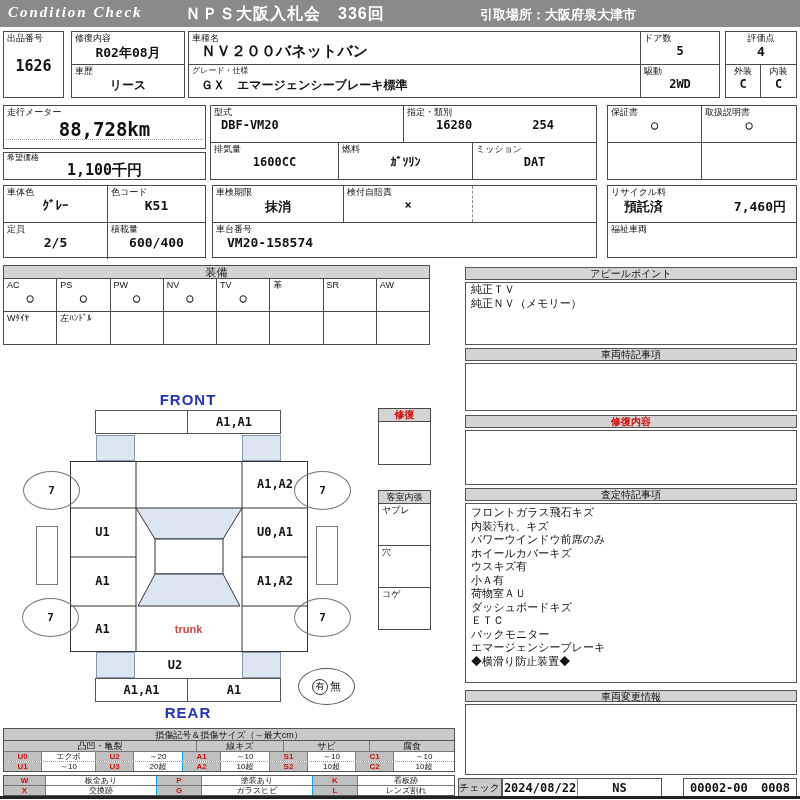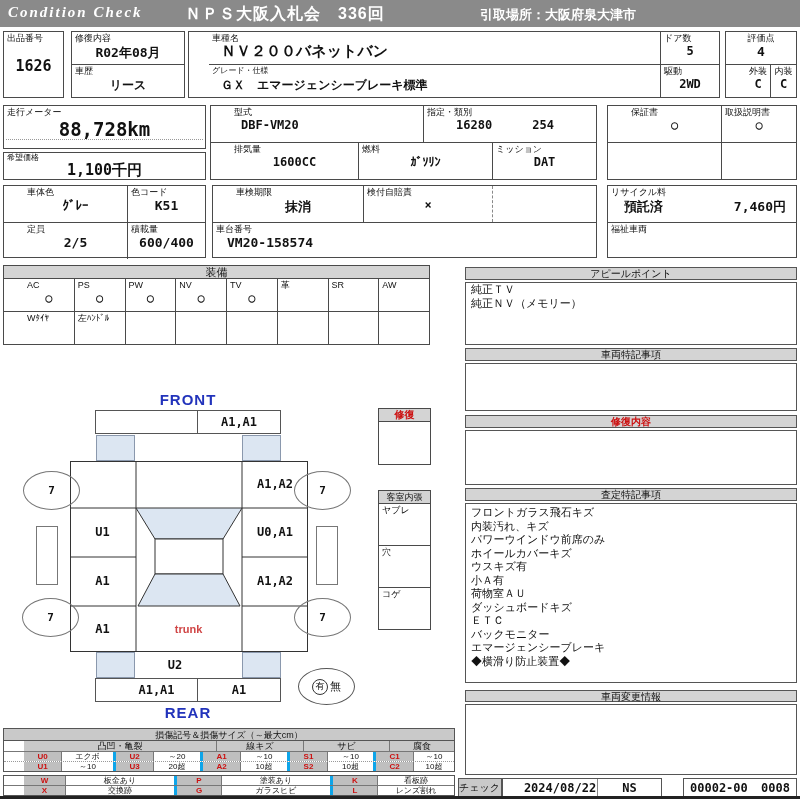--- a/index.html
+++ b/index.html
@@ -8,36 +8,36 @@
   .abs{position:absolute;}
   .box{position:absolute;border:1px solid #4a4a4a;background:#fff;box-sizing:border-box;}
   .lbl{font-size:9px;line-height:10px;padding:1px 3px;text-align:left;color:#111;white-space:nowrap;}
   .val{font-family:"DejaVu Sans Mono",monospace;font-weight:bold;text-align:center;font-size:13px;white-space:nowrap;}
   .topbar{position:absolute;left:0;top:0;width:800px;height:27px;background:#8a8a8a;color:#fff;}
   .brand{position:absolute;left:8px;top:4px;font-family:"Liberation Serif",serif;font-style:italic;font-weight:bold;font-size:15px;letter-spacing:2px;}
   .title{position:absolute;left:185px;top:4px;font-size:16px;font-weight:bold;letter-spacing:1px;}
   .pickup{position:absolute;left:480px;top:6px;font-size:13px;font-weight:bold;}
   .split{border-bottom:1px solid #4a4a4a;box-sizing:border-box;}
   .cR{border-right:1px solid #4a4a4a;box-sizing:border-box;}
-  .flex{display:flex;padding-left:20px;}
+  .flex{display:flex;}
   .bar{position:absolute;background:#d4d4d4;border:1px solid #555;box-sizing:border-box;text-align:center;font-size:10px;line-height:11px;}
   .panel{position:absolute;border:1px solid #555;box-sizing:border-box;background:#fff;}
   .pline{font-size:11px;line-height:13.5px;padding-left:5px;white-space:nowrap;}
   .eqcell{flex:1;border-right:1px solid #4a4a4a;box-sizing:border-box;}
   .eqcell:last-child{border-right:none;}
   .bluefill{position:absolute;background:#dce6f2;border:1px solid #8a98ad;box-sizing:border-box;}
   .wheel{position:absolute;border:1px solid #777;border-radius:50%;display:flex;align-items:center;justify-content:center;
          font-family:"DejaVu Sans Mono",monospace;font-weight:bold;font-size:11px;background:transparent;box-sizing:border-box;}
   .mirror{position:absolute;border:1px solid #777;background:#fff;box-sizing:border-box;}
   .dlabel{position:absolute;font-family:"DejaVu Sans Mono",monospace;font-weight:bold;font-size:12px;
           display:flex;align-items:center;justify-content:center;white-space:nowrap;}
   .bluetext{color:#2233bb;font-weight:bold;font-size:15px;letter-spacing:1px;text-align:center;font-family:"Liberation Sans",sans-serif;}
   .lghead{background:#c9c9c9;font-size:9px;text-align:center;line-height:11px;border-right:1px solid #777;box-sizing:border-box;white-space:nowrap;overflow:hidden;}
   .lgcode{background:#bfbfbf;color:#cc1111;font-weight:bold;font-size:8px;text-align:center;line-height:9px;border-right:1px solid #777;box-sizing:border-box;}
-  .lgval{font-size:8px;text-align:center;line-height:9px;border-right:3px solid #0ea5e9;box-sizing:border-box;white-space:nowrap;overflow:hidden;}
+  .lgval{font-size:8px;text-align:center;line-height:9px;border-right:1px solid #0ea5e9;box-sizing:border-box;white-space:nowrap;overflow:hidden;}
   .circ{display:inline-flex;width:14px;height:14px;border:1px solid #333;border-radius:50%;align-items:center;justify-content:center;font-size:9px;margin-right:2px;}
 </style>
 </head>
 <body>
 
 <div class="sheet">
 
   <div class="topbar">
     <span class="brand">Condition  Check</span>
     <span class="title">ＮＰＳ大阪入札会　336回</span>

